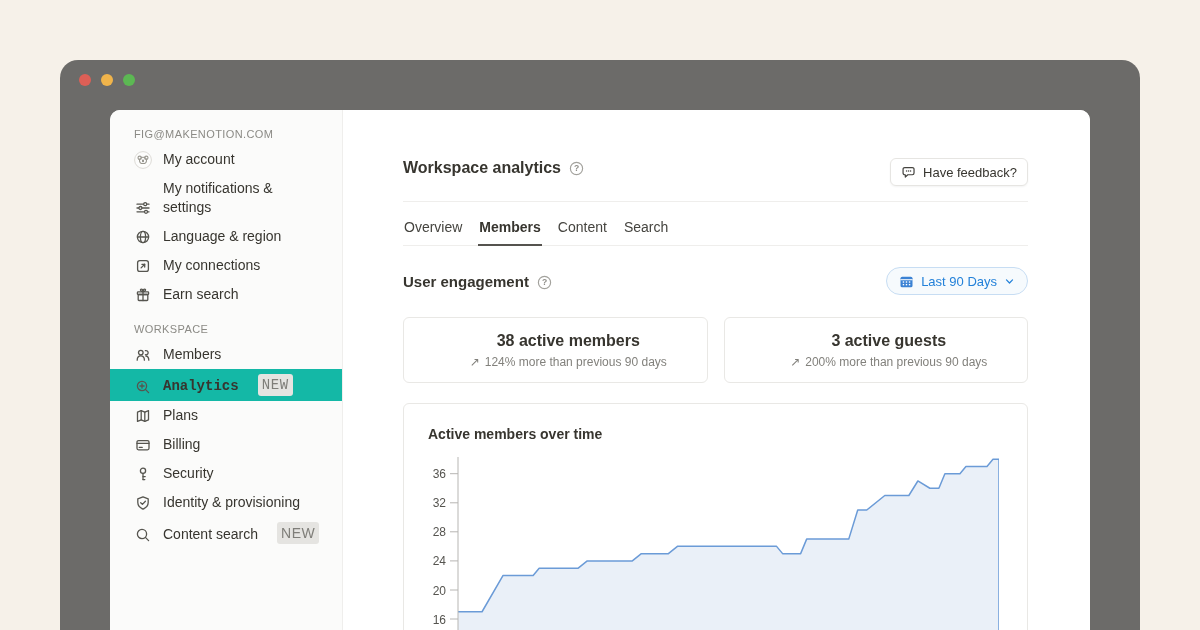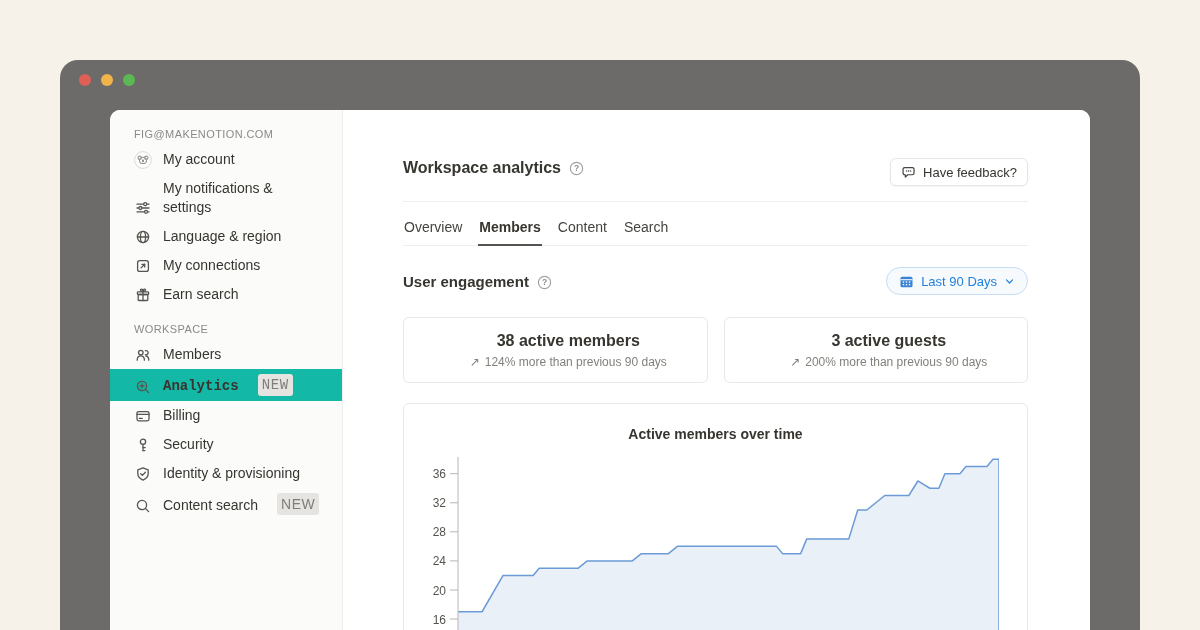--- a/index.html
+++ b/index.html
@@ -71,21 +71,21 @@
   .stat-card {
     height:66px; border:1px solid #e9e8e5; border-radius:6px; background:#fff;
     display:flex; flex-direction:column; align-items:center; justify-content:center;padding-left:26px;
   }
   .stat-value { font-size:16px; font-weight:700; color:#37352f; }
   .stat-change { display:flex; align-items:center; gap:5px; margin-top:5px; font-size:12px; color:#82817c; }
   .chart-card {
     margin-top:20px; height:300px; border:1px solid #e9e8e5; border-radius:6px;
     background:#fff; padding:22px 24px 0;
   }
-  .chart-title { font-size:14px; font-weight:700; color:#37352f;text-align:center; }
+  .chart-title { font-size:14px; font-weight:700; color:#37352f; }
   .chart-svg { display:block; margin-top:15px; }
 </style>
 </head>
 <body>
 
 <div class="frame">
   <div class="lights">
     <span class="light" style="background:#dd5f56"></span>
     <span class="light" style="background:#f0b44b"></span>
     <span class="light" style="background:#5cb853"></span>
@@ -181,20 +181,30 @@
             <circle cx="7" cy="7" r="4.6"></circle>
               <line x1="10.4" y1="10.4" x2="13.6" y2="13.6"></line>
             <line x1="4.9" y1="7" x2="9.1" y2="7"></line>
               <line x1="7" y1="4.9" x2="7" y2="9.1"></line>
           </svg>
         </span>
         <span class="sb-label">Analytics</span>
         <span class="new-badge">NEW</span>
       </div>
 
+      <div class="sb-item">
+        <span class="sb-ic">
+          <svg width="16" height="16" viewBox="0 0 16 16" class="ic">
+            <path d="M2.5,4.2 L6.2,2.6 L9.8,4.2 L13.5,2.6 V11.8 L9.8,13.4 L6.2,11.8 L2.5,13.4 Z"></path>
+            <line x1="6.2" y1="2.6" x2="6.2" y2="11.8"></line>
+              <line x1="9.8" y1="4.2" x2="9.8" y2="13.4"></line>
+          </svg>
+        </span>
+        <span class="sb-label">Plans</span>
+      </div>
 
       <div class="sb-item">
         <span class="sb-ic">
           <svg width="16" height="16" viewBox="0 0 16 16" class="ic">
             <rect x="2" y="3.6" width="12" height="9.2" rx="1.5"></rect>
             <line x1="2" y1="6.4" x2="14" y2="6.4"></line>
               <line x1="4.3" y1="10.4" x2="7.2" y2="10.4"></line>
           </svg>
         </span>
         <span class="sb-label">Billing</span>

